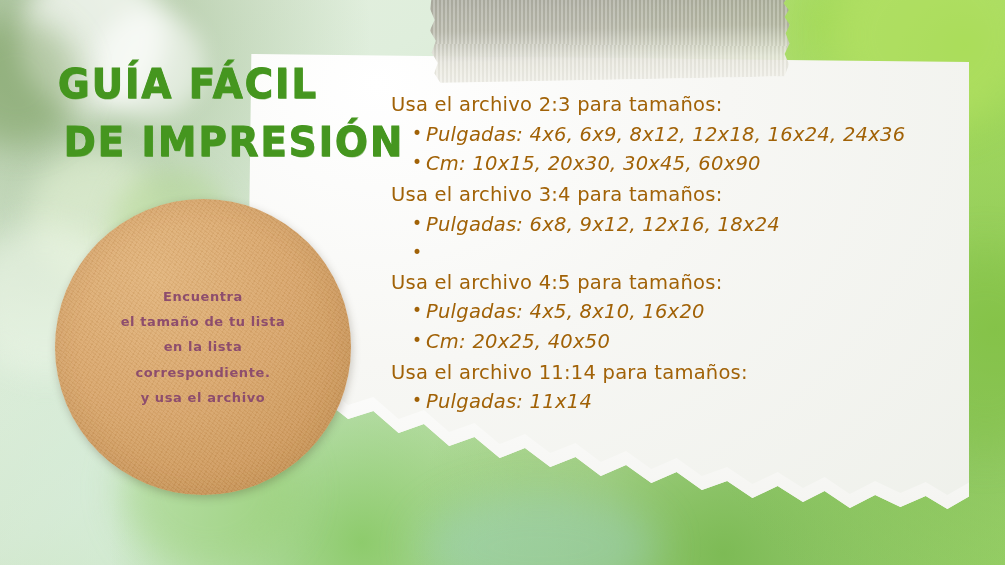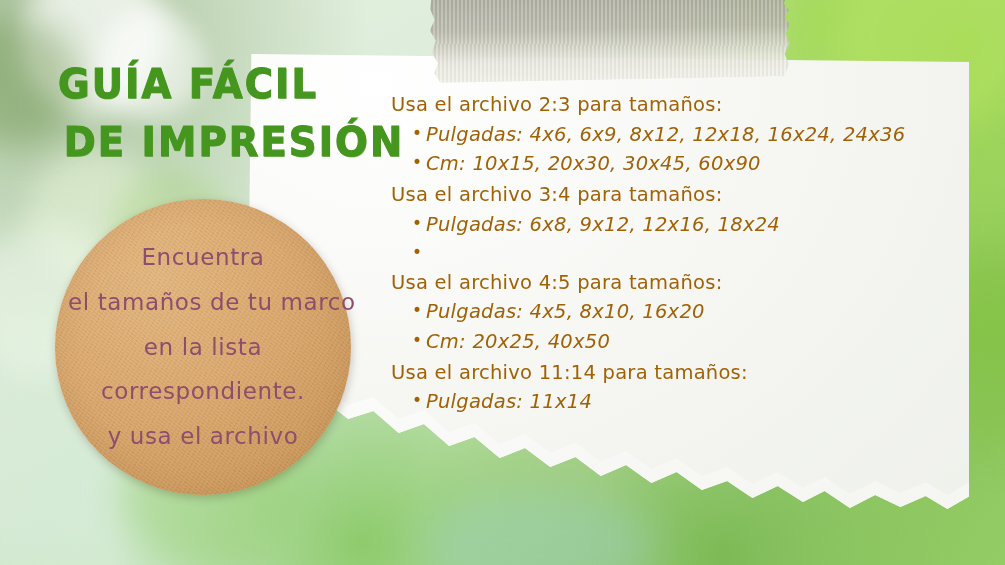--- a/index.html
+++ b/index.html
@@ -170,22 +170,22 @@
       repeating-linear-gradient(38deg, rgba(120,80,40,0.045) 0 1px, rgba(255,255,255,0.05) 1px 3px),
       repeating-linear-gradient(122deg, rgba(100,66,30,0.035) 0 1px, rgba(255,255,255,0.04) 1px 4px);
     pointer-events: none;
   }
   .kraft-text {
     position: relative;
     z-index: 2;
     text-align: center;
     color: #8d4d6d;
     font-family: "DejaVu Sans", sans-serif;
-    font-size: 23px;
-    font-weight: 400;
+    font-size: 13px;
+    font-weight: 700;
     line-height: 1.95;
     letter-spacing: 0.6px;
     width: 270px;
   }
   .kraft-text div { white-space: nowrap; }
 
   
   .heading {
     position: absolute;
     left: 58px;
@@ -258,21 +258,21 @@
   </div>
 
   <div class="sheet"></div>
   <div class="tear-fringe"></div>
 
   <div class="tape"></div>
 
   <div class="kraft-circle">
     <div class="kraft-text">
       <div>Encuentra</div>
-      <div>el tamaños de tu marco</div>
+      <div>el tamaño de tu lista</div>
       <div>en la lista</div>
       <div>correspondiente.</div>
       <div>y usa el archivo</div>
     </div>
   </div>
 
   <div class="heading">
     <div class="line1">Guía fácil</div>
     <div class="line2">de impresión</div>
   </div>

